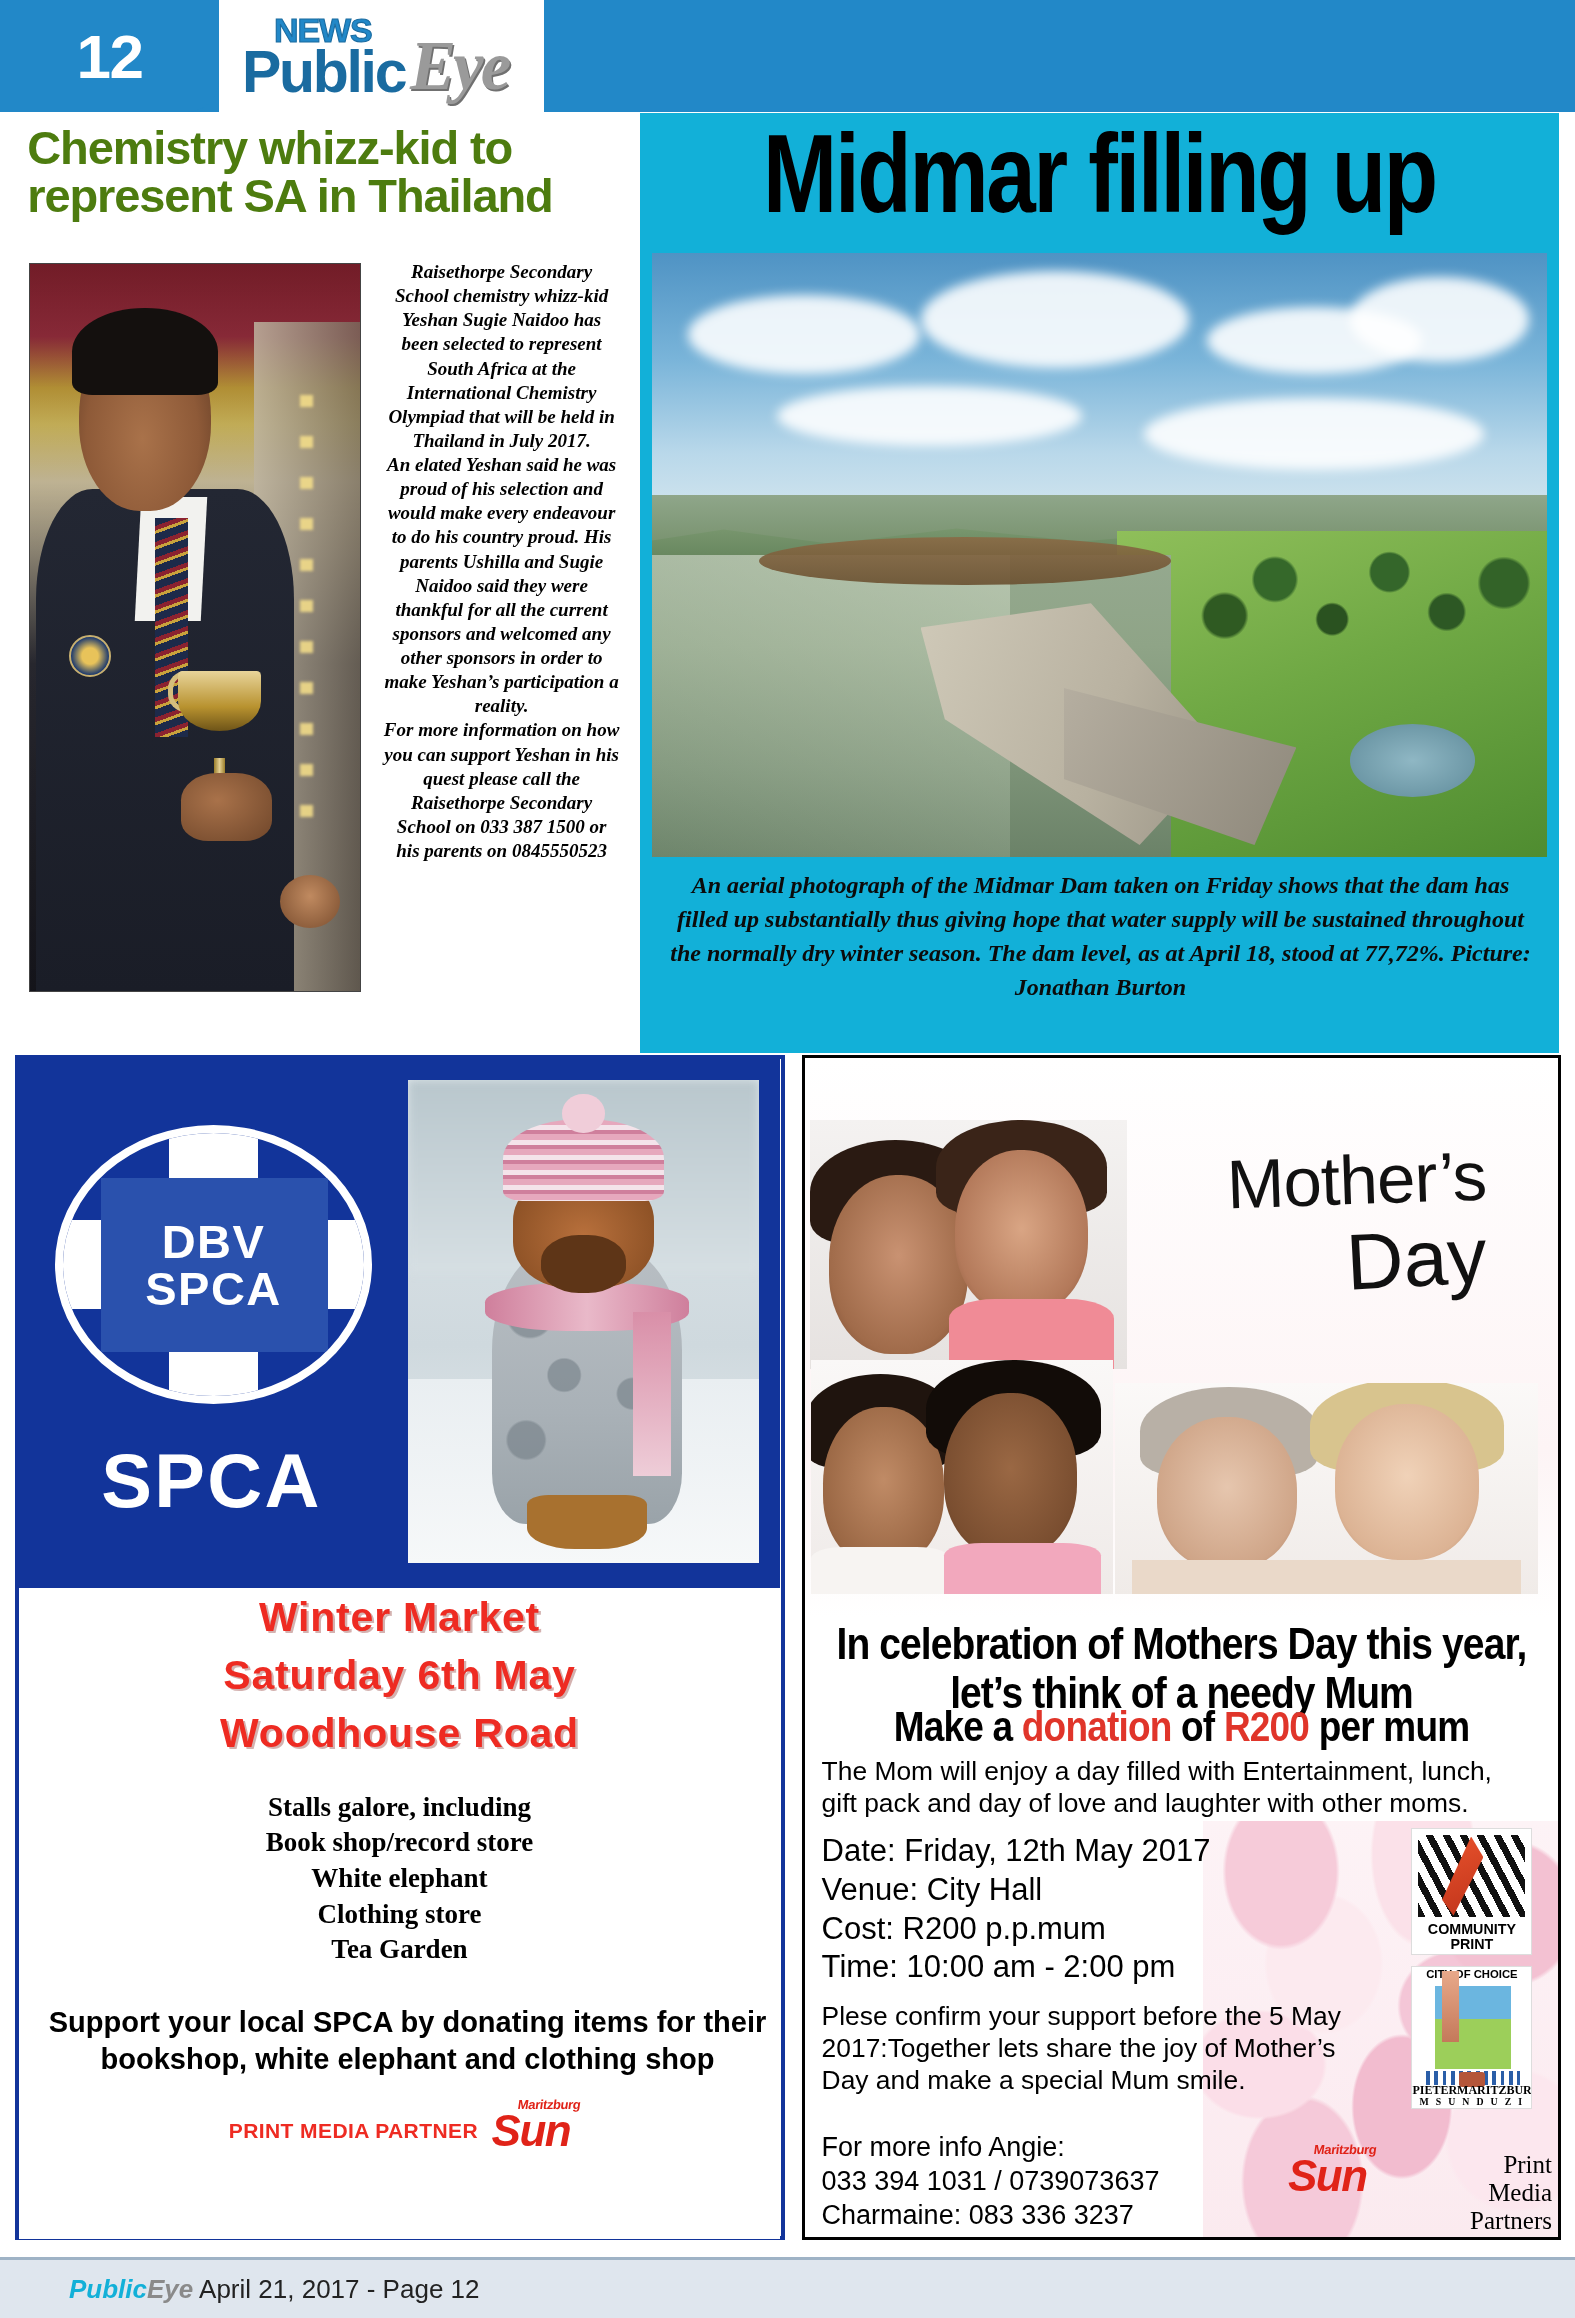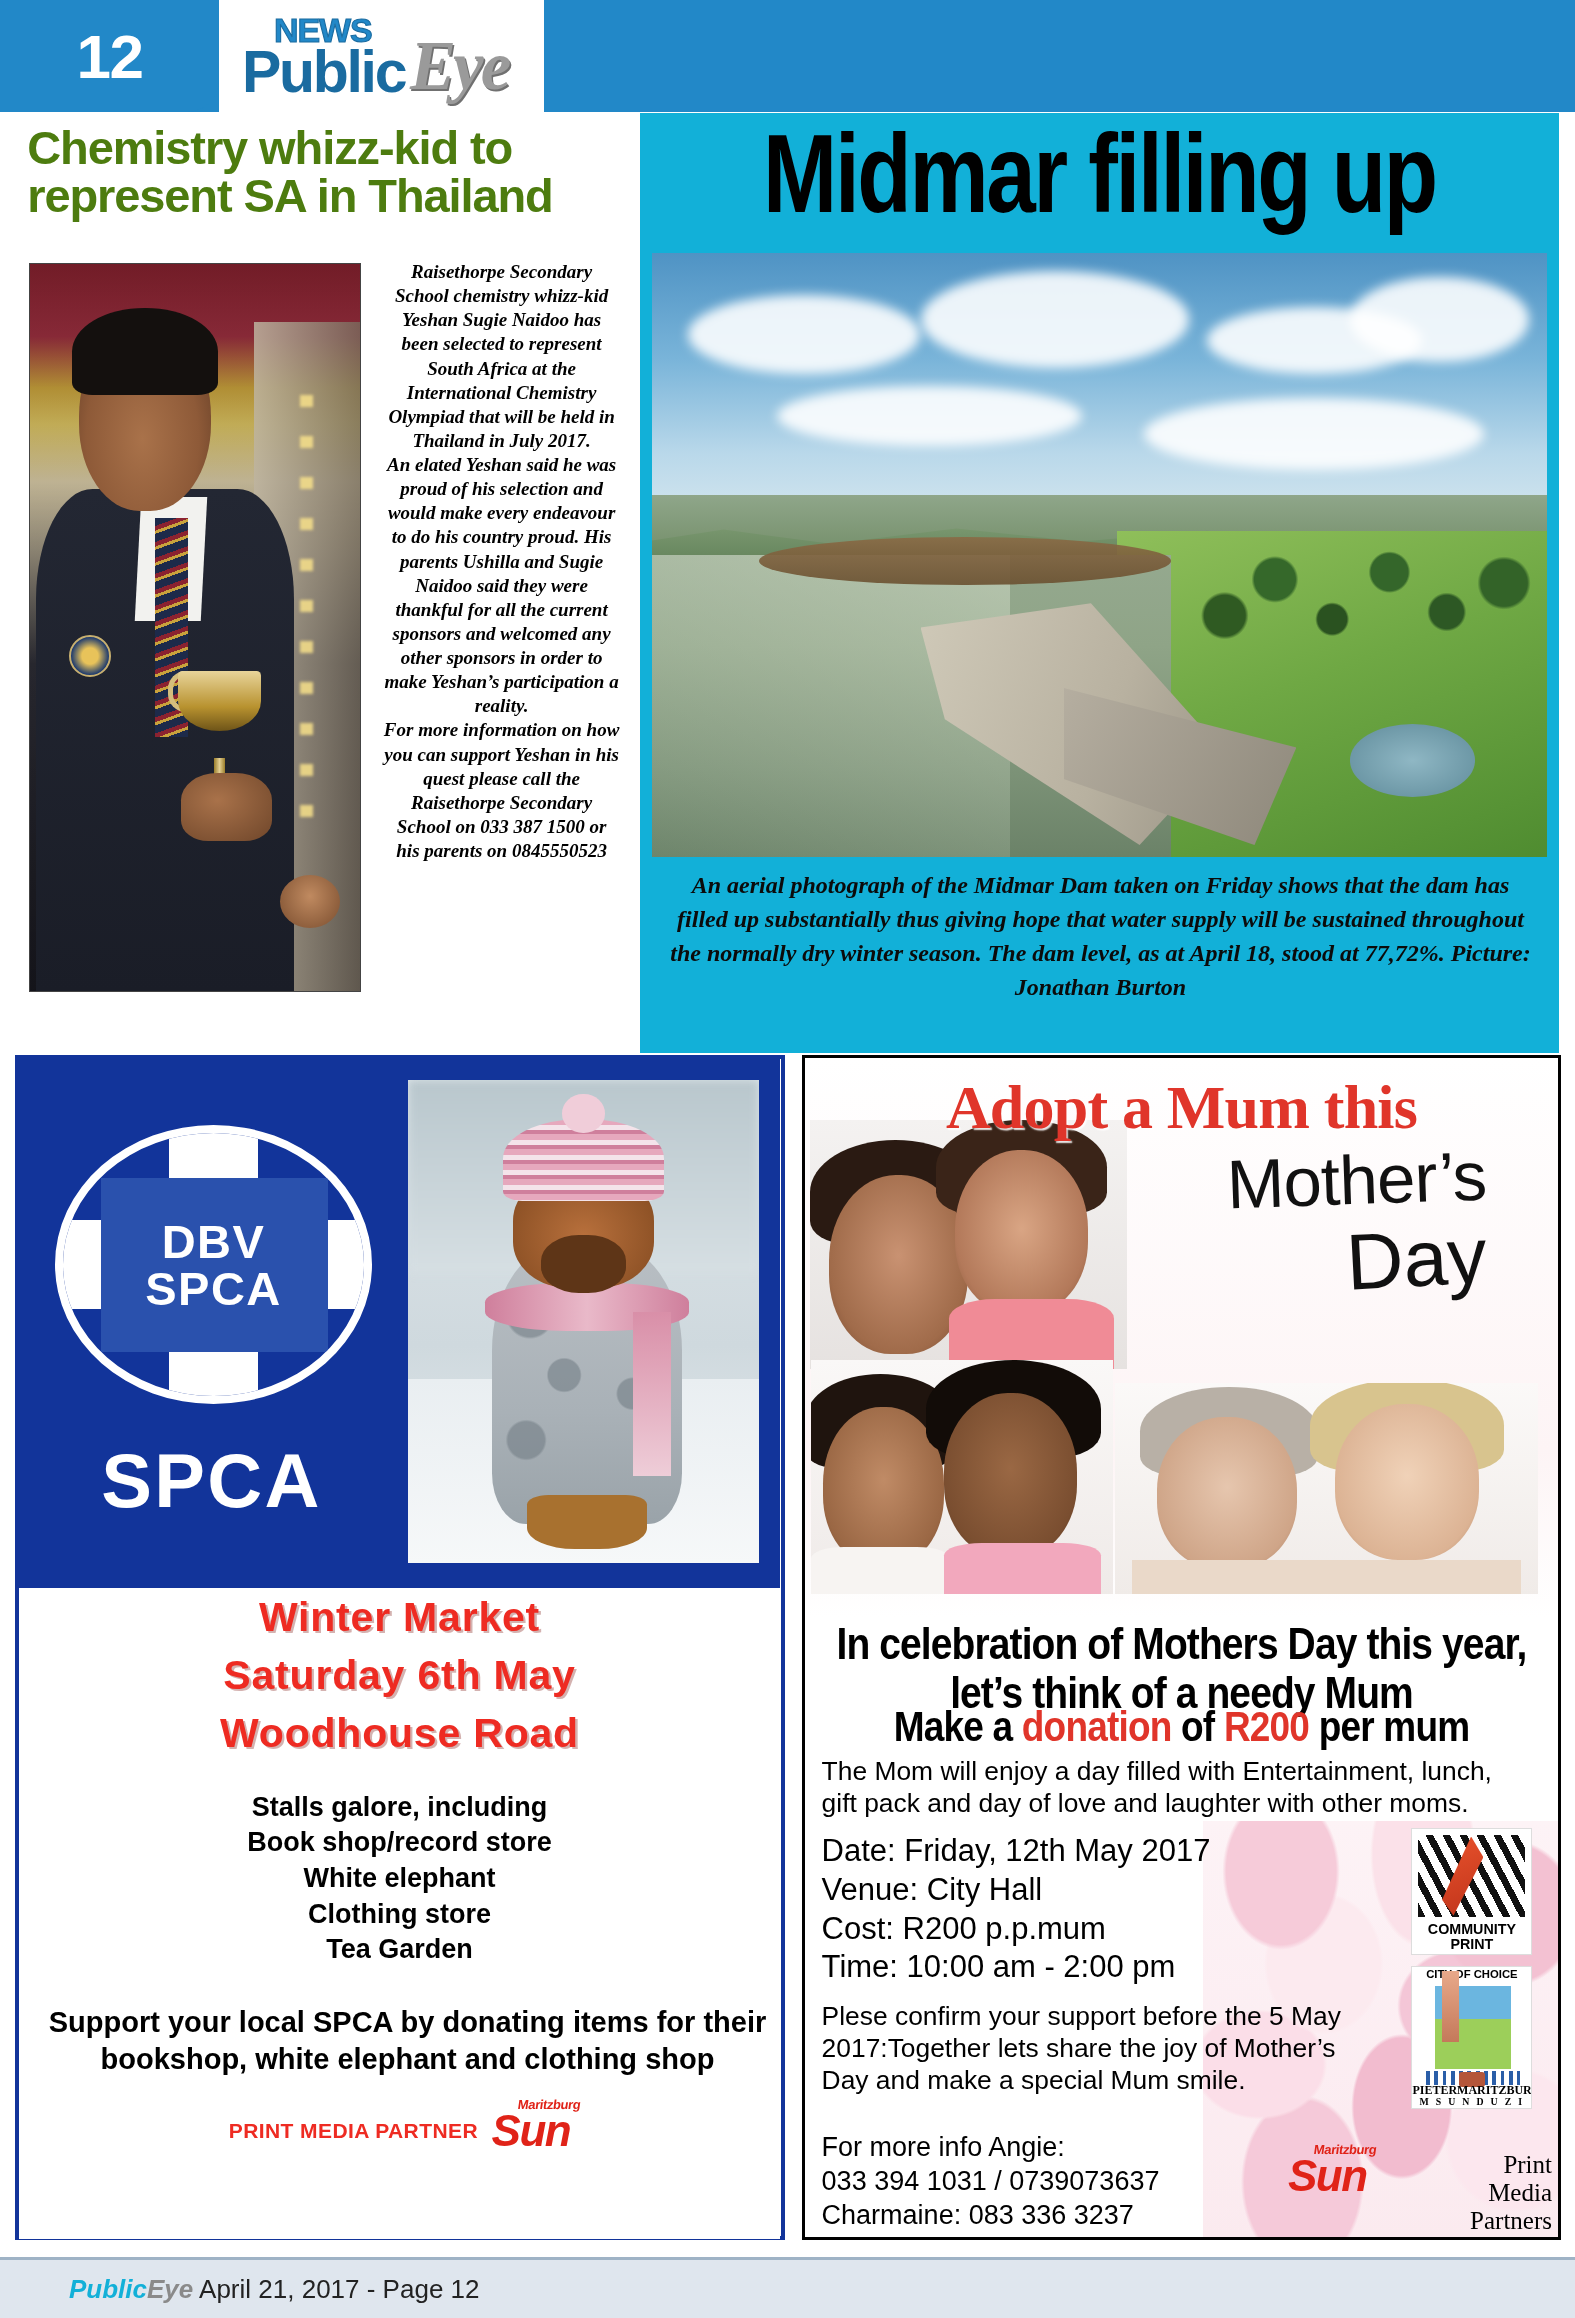--- a/index.html
+++ b/index.html
@@ -225,21 +225,21 @@
 
   .spca-text-area { position:absolute; left:0; top:529px; width:761px; height:651px; background:#fff; }
   .wm-line {
     text-align:center; color:#ee2b22;
     font-family:"Liberation Sans",sans-serif; font-weight:bold;
     font-size:41px; letter-spacing:0.8px; line-height:1.42;
     text-shadow:2.3px 2.3px 0 rgba(120,14,10,.32);
   }
   .spca-list {
     margin-top:27px; text-align:center; color:#000;
-    font-family:Liberation Sans, sans-serif; font-weight:bold;
+    font-family:Liberation Serif, serif; font-weight:bold;
     font-size:27px; line-height:1.32;
   }
   .spca-also {
     margin-top:30px; text-align:center; color:#000;
     font-family:"Liberation Sans",sans-serif; font-weight:bold;
     font-size:29px; line-height:1.3; padding:0 10.6px;
   }
   .spca-support {
     margin-top:36px; text-align:center; color:#000;
     font-family:"Liberation Sans",sans-serif; font-weight:bold;
@@ -552,21 +552,20 @@
           <div class="mdp2-t2"></div>
         </div>
         <div class="md-ph md-ph3">
           <div class="mdp3-bg"></div>
           <div class="mdp3-h1"></div>
           <div class="face mdp3-f1"></div>
           <div class="mdp3-h2"></div>
           <div class="face mdp3-f2"></div>
           <div class="mdp3-t"></div>
         </div>
-        <div class="md-title-red">Adopt a Mum this</div>
         <div class="md-title-mothers">Mother’s</div>
         <div class="md-title-day">Day</div>
       </div>
 
       <div class="md-petals"></div>
 
       <div class="md-hl">
         <div>In celebration of Mothers Day this year,</div>
         <div>let’s think of a needy Mum</div>
       </div>

